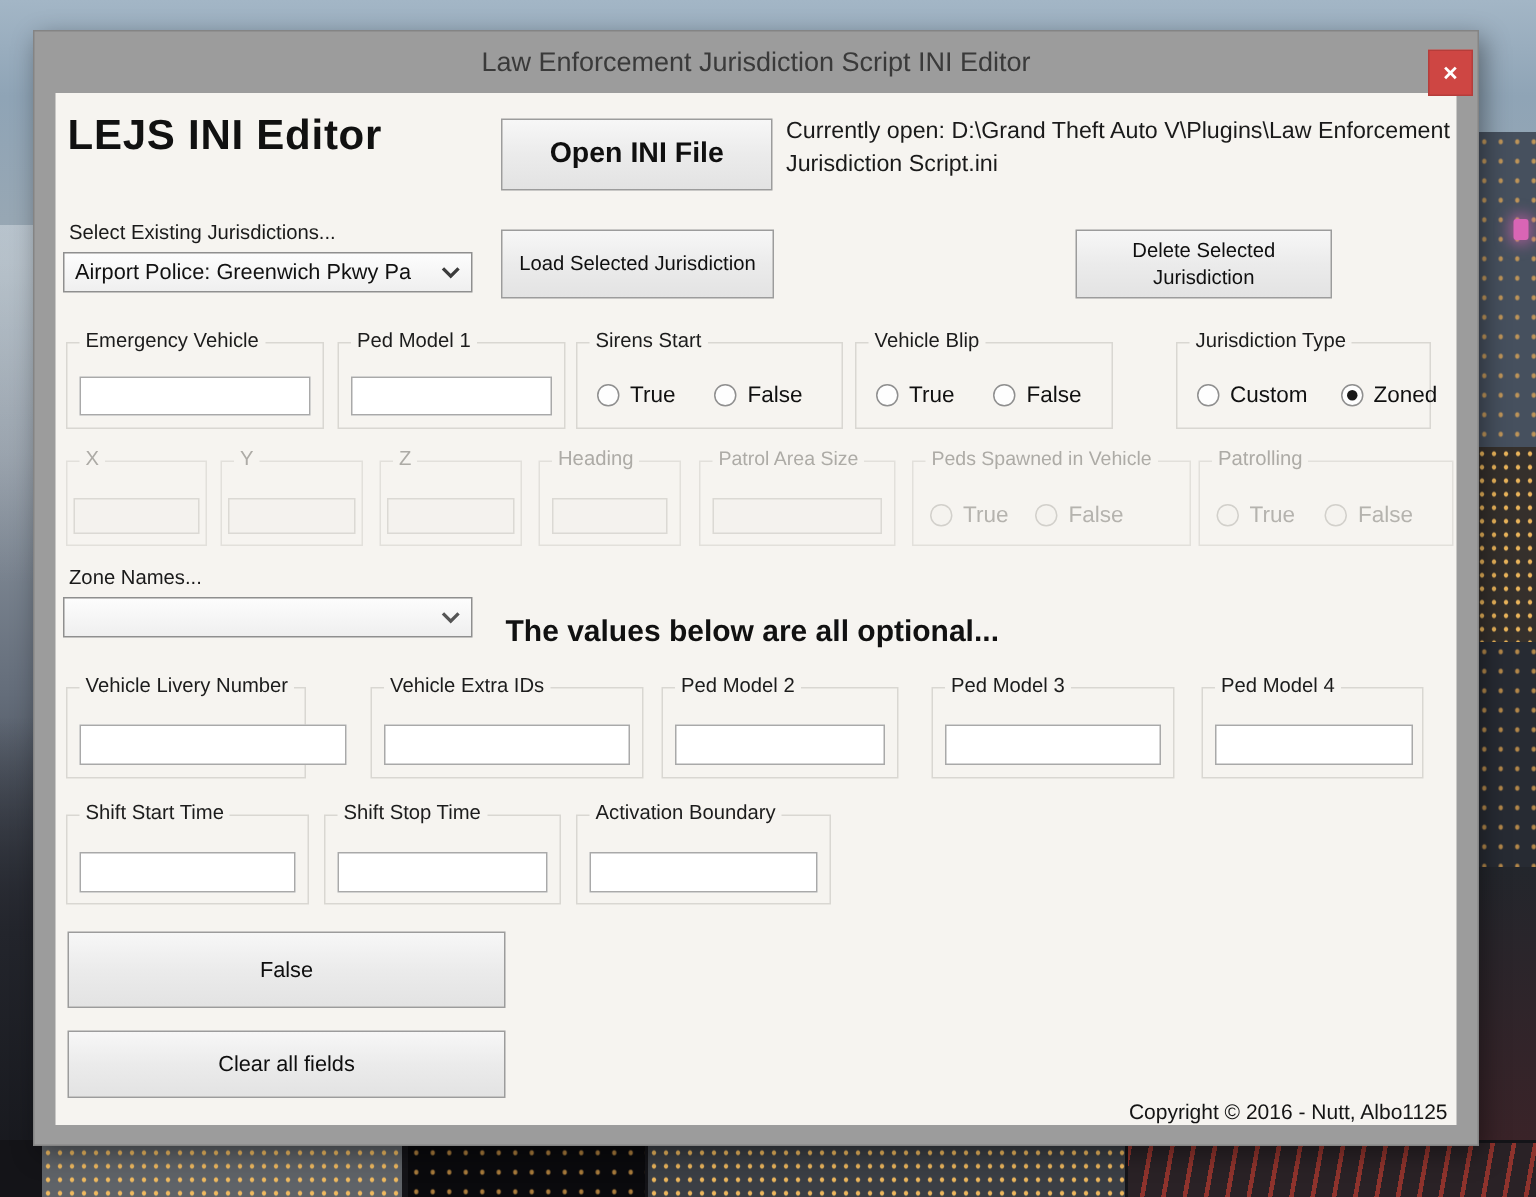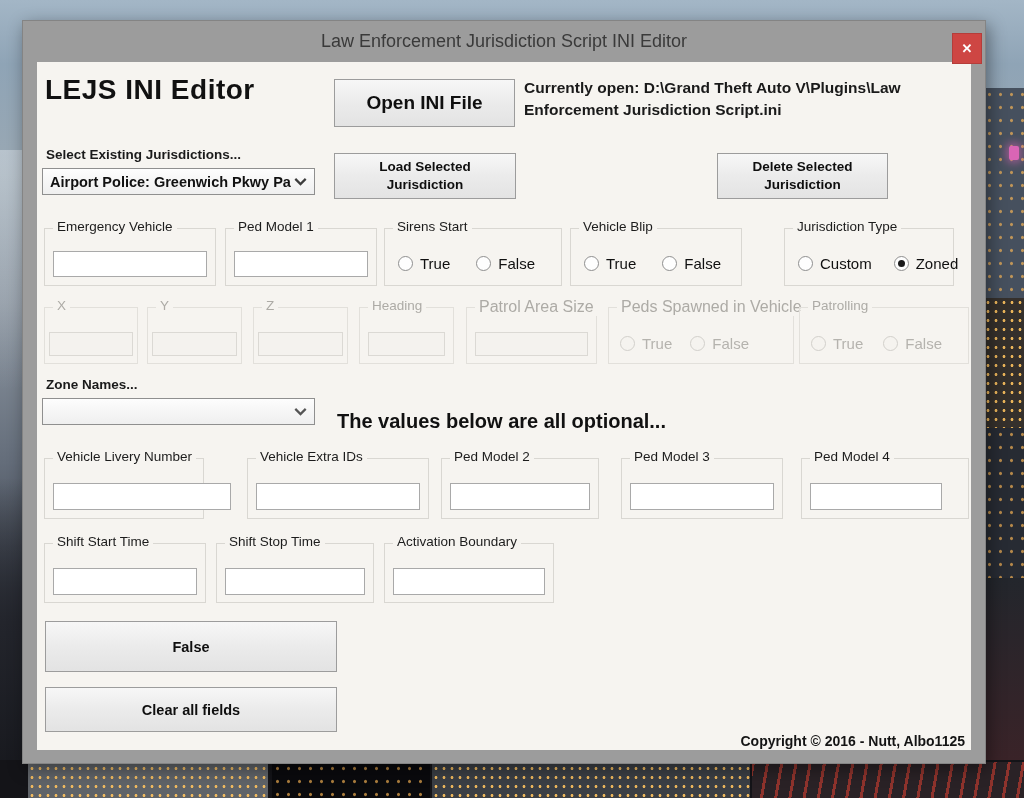--- a/index.html
+++ b/index.html
@@ -22,21 +22,21 @@
   .titlebar{position:relative;height:41px;}
   .title{text-align:center;line-height:41px;font-size:18px;color:#3a3a3a;}
   .close-btn{position:absolute;right:3px;top:12px;width:30px;height:31px;z-index:5;
     background:var(--close-red,#ce4643);display:flex;align-items:center;justify-content:center;
     box-shadow:inset 0 0 0 1px rgba(0,0,0,.12);}
   .close-x{color:#fff;font-size:13px;font-weight:700;line-height:1;}
   .client{position:absolute;left:14px;right:14px;top:41px;bottom:13px;
     background:var(--client-bg,#f6f4f0);}
 
   
-  .abs{position:absolute;box-sizing:border-box;font-weight:bold;}
+  .abs{position:absolute;box-sizing:border-box;}
   .app-title{font-size:28px;font-weight:700;letter-spacing:.5px;white-space:nowrap;}
   .cur-open{font-size:15.5px;line-height:1.42;color:#1a1a1a;}
   .lbl{font-size:13.5px;color:#1a1a1a;white-space:nowrap;}
 
   .btn{display:flex;align-items:center;justify-content:center;text-align:center;
     background:linear-gradient(180deg,#f7f7f7,#ebebeb 50%,#e3e3e3);
     border:1px solid #9c9c9c;color:#0f0f0f;cursor:default;box-sizing:border-box;}
   .btn-open{font-weight:700;font-size:19px;}
   .btn-sm{font-size:13.5px;line-height:1.32;padding:2px 6px;}
   .btn-big{font-size:14.5px;}
@@ -44,21 +44,21 @@
   .combo{display:flex;align-items:center;justify-content:space-between;
     border:1px solid #8f8f8f;background:linear-gradient(180deg,#fdfdfd,#efefef);
     padding:0 7px;box-sizing:border-box;font-size:14.5px;white-space:nowrap;overflow:hidden;}
   .combo .val{overflow:hidden;}
 
   .group{position:absolute;border:1px solid #d9d7d2;box-sizing:border-box;}
   .glabel{position:absolute;top:-10px;left:8px;background:var(--client-bg,#f6f4f0);
     padding:0 4px;font-size:13.5px;color:#1c1c1c;white-space:nowrap;}
   .group.disabled{border-color:#e2e0db;}
   .group.disabled .glabel{color:#adaba6;}
-  .glabel.small{font-size:16px;}
+  .glabel.small{font-size:13px;}
 
   .tb{position:absolute;border:1px solid #a9a9a9;background:#fff;font-size:14px;
     padding:2px 4px;box-sizing:border-box;font-family:inherit;}
   .tb:disabled{background:#f4f2ee;border-color:#dbd9d4;}
 
   .radios{position:absolute;display:flex;align-items:flex-start;}
   .radio-opt{display:flex;align-items:center;gap:7px;}
   .radio{width:15px;height:15px;border:1px solid #8f8f8f;border-radius:50%;
     background:#fefefe;display:inline-block;position:relative;box-sizing:border-box;}
   .radio.checked::after{content:"";position:absolute;inset:3px;background:#1a1a1a;border-radius:50%;}
@@ -230,21 +230,21 @@
         <input class="tb" style="left: 8px; width: 164px; top: 24px; height: 27px;" value="">
       </div>
       <div class="group" style="left:404px;top:396px;width:158px;height:61px;">
         <span class="glabel">Ped Model 2</span>
         <input class="tb" style="left: 8px; width: 140px; top: 24px; height: 27px;" value="">
       </div>
       <div class="group" style="left:584px;top:396px;width:162px;height:61px;">
         <span class="glabel">Ped Model 3</span>
         <input class="tb" style="left: 8px; width: 144px; top: 24px; height: 27px;" value="">
       </div>
-      <div class="group" style="left:764px;top:396px;width:168px;height:61px;">
+      <div class="group" style="left:764px;top:396px;width:148px;height:61px;">
         <span class="glabel">Ped Model 4</span>
         <input class="tb" style="left: 8px; width: 132px; top: 24px; height: 27px;" value="">
       </div>
 
       <div class="group" style="left:7px;top:481px;width:162px;height:60px;">
         <span class="glabel">Shift Start Time</span>
         <input class="tb" style="left: 8px; width: 144px; top: 24px; height: 27px;" value="">
       </div>
       <div class="group" style="left:179px;top:481px;width:158px;height:60px;">
         <span class="glabel">Shift Stop Time</span>

